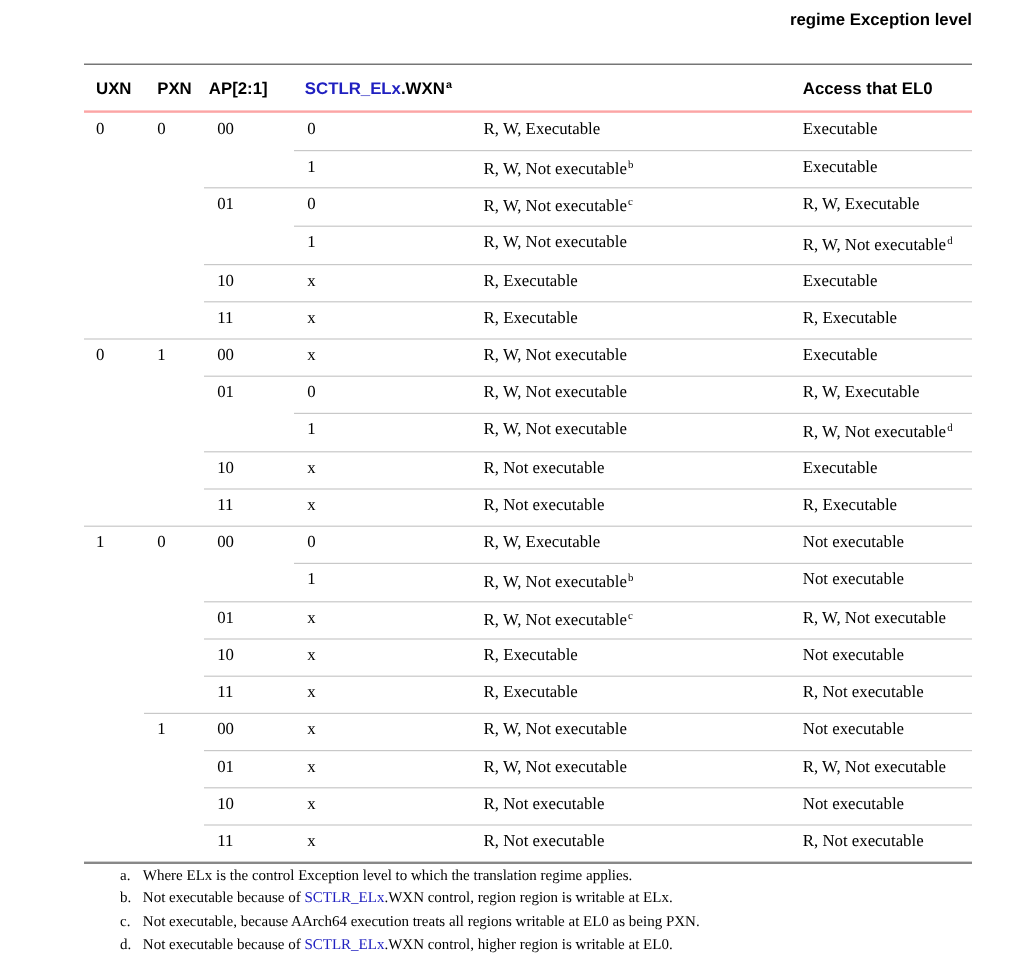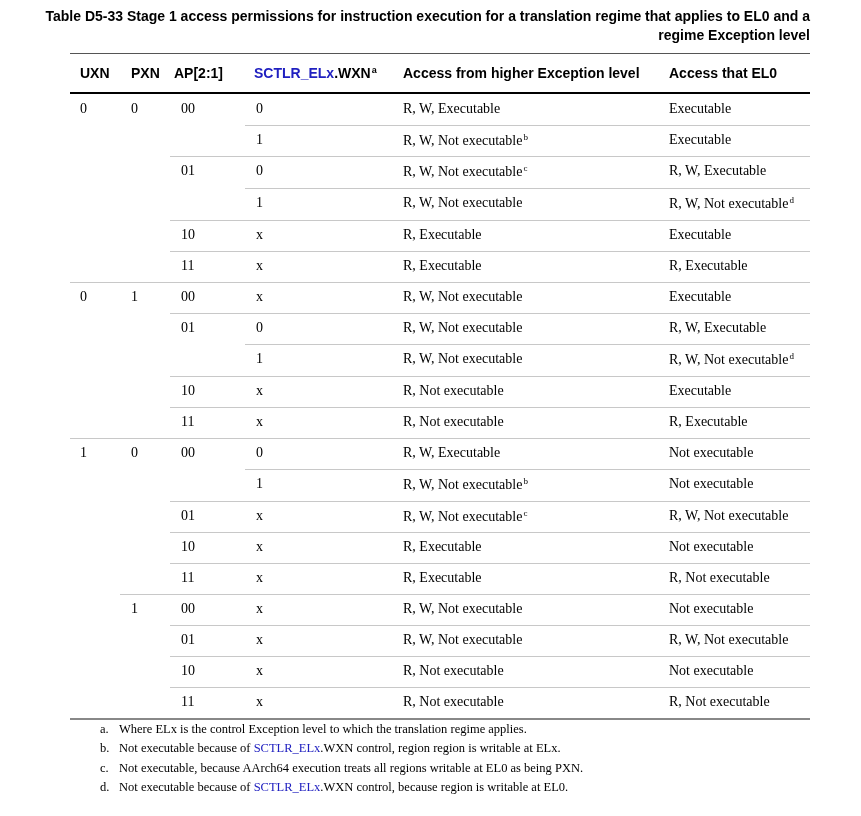--- a/index.html
+++ b/index.html
@@ -5,21 +5,21 @@
   html, body { margin: 0; padding: 0; background: #ffffff; }
   body { width: 861px; height: 816px; position: relative; overflow: hidden; color: #000; }
   .caption {
     position: absolute; left: 10px; top: 7px; width: 800px;
     font-family: "Liberation Sans", sans-serif; font-weight: bold; font-size: 14px;
     line-height: 19px; text-align: right;
   }
   .tbl { position: absolute; left: 70px; top: 53px; width: 740px; }
   .hdr {
     position: relative; height: 38px;
-    border-top: 1px solid #555; border-bottom: 2px solid #000000;
+    border-top: 1px solid #555; border-bottom: 2px solid #fca5a5;
     font-family: "Liberation Sans", sans-serif; font-weight: bold; font-size: 14px;
   }
   .hdr span { position: absolute; top: 11px; white-space: nowrap; }
   .link { color: #2020c0; }
   sup.fn { font-size: 9px; vertical-align: 5px; margin-left: 1px; font-weight: normal; }
   .hdr sup.fn { font-weight: bold; font-family: "Liberation Sans", sans-serif; }
   .body { position: relative; height: 624px; border-bottom: 2px solid #888; }
   .cell {
     position: absolute; font-family: "Liberation Serif", serif; font-size: 14px;
     white-space: nowrap;
@@ -27,31 +27,29 @@
   .hline { position: absolute; height: 1px; background: #c8c8c8; right: 0; }
   .notes { position: absolute; left: 100px; top: 722px; font-family: "Liberation Serif", serif; font-size: 12.5px; }
   .note { height: 19.3px; position: relative; white-space: nowrap; }
   .note .lbl { position: absolute; left: 0; }
   .note .txt { position: absolute; left: 19px; }
 </style>
 </head>
 <body>
 
 <div class="caption">
-  <div>Table D5-33 Stage 1 access permissions for instruction execution for a translation regime that applies to EL0 and a</div>
   <div>regime Exception level</div>
 </div>
 
 <div class="tbl">
   <div class="hdr">
     <span style="left:10px">UXN</span>
     <span style="left:61px">PXN</span>
     <span style="left:104px">AP[2:1]</span>
     <span style="left:184px"><a class="link">SCTLR_ELx</a><span style="position:static">.WXN</span><sup class="fn">a</sup></span>
-    <span style="left:333px">Access from higher Exception level</span>
     <span style="left:599px">Access that EL0</span>
   </div>
   <div class="body" id="tbody">
       <span class="cell" style="left: 10px; top: 7px;"><span>0</span></span>
       <span class="cell" style="left: 61px; top: 7px;"><span>0</span></span>
       <span class="cell" style="left: 111px; top: 7px;"><span>00</span></span>
       <span class="cell" style="left: 186px; top: 7px;"><span>0</span></span>
       <span class="cell" style="left: 333px; top: 7px;"><span>R, W, Executable</span></span>
       <span class="cell" style="left: 599px; top: 7px;"><span>Executable</span></span>
       <div class="hline" style="top: 31px; left: 175px;"></div>
@@ -198,15 +196,15 @@
     <div class="note">
       <span class="lbl">b.</span>
       <span class="txt"><span>Not executable because of </span><a class="link">SCTLR_ELx</a><span>.WXN control, region region is writable at ELx.</span></span>
     </div>
     <div class="note">
       <span class="lbl">c.</span>
       <span class="txt"><span>Not executable, because AArch64 execution treats all regions writable at EL0 as being PXN.</span></span>
     </div>
     <div class="note">
       <span class="lbl">d.</span>
-      <span class="txt"><span>Not executable because of </span><a class="link">SCTLR_ELx</a><span>.WXN control, because region is writable at EL0.</span></span>
+      <span class="txt"><span>Not executable because of </span><a class="link">SCTLR_ELx</a><span>.WXN control, higher region is writable at EL0.</span></span>
     </div>
   </div>
 
 </body></html>

